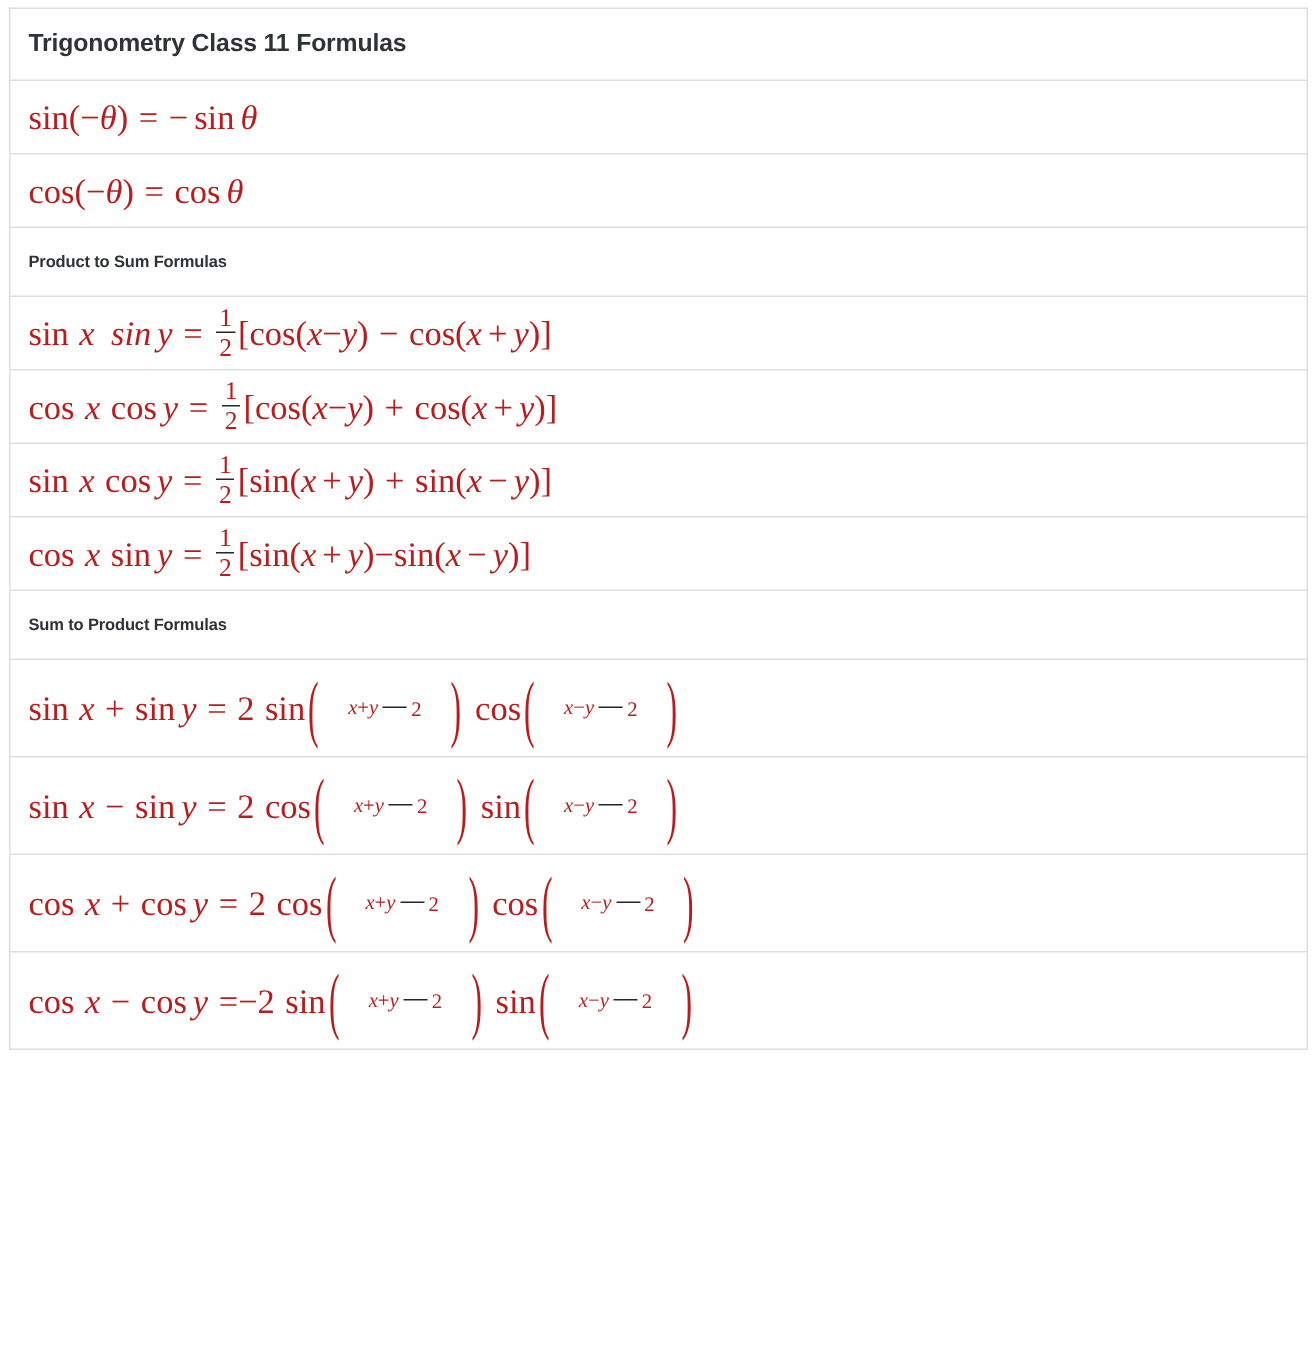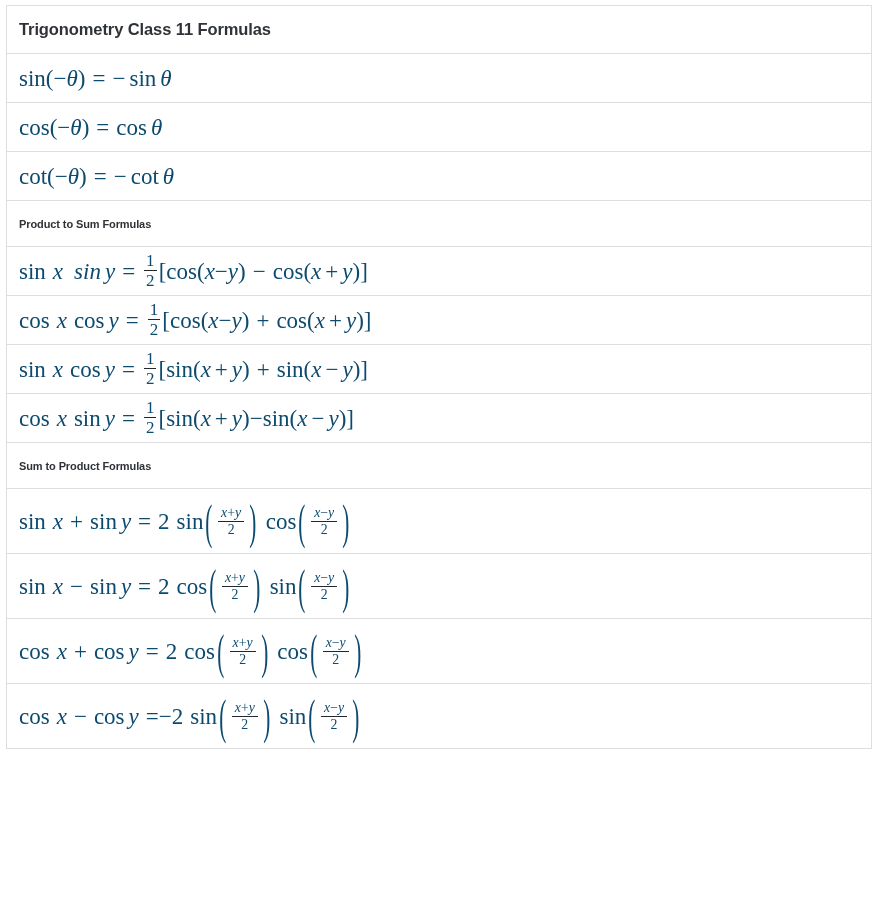--- a/index.html
+++ b/index.html
@@ -64,21 +64,21 @@
   }
   .row-formula-tall td {
     height: 64px;
     color: #23272b;
   }
 
   
   .math {
     font-family: "Liberation Serif", "DejaVu Serif", serif;
     font-size: 23px;
-    color: #0c4a6e;
+    color: #b91c1c;
     line-height: 1;
     display: flex;
     align-items: center;
     white-space: nowrap;
   }
   .mi { font-style: italic; }
   .mo { font-style: normal; }
   .mn { font-style: normal; }
 
   
@@ -105,26 +105,26 @@
     display: block;
     width: 100%;
     min-width: 12px;
     height: 1px;
     background: #23272b;
   }
 
   
   .frac-s {
     display: inline-flex;
-    flex-direction: column;
+    flex-direction: row;
     align-items: center;
     justify-content: flex-end;
     font-size: 0.60em;
     line-height: 1;
-    margin: 0 3px;
+    margin: 0 14px;
   }
   .frac-s .num { padding: 0 3px 1px 3px; }
   .frac-s .den { padding: 1px 3px 0 3px; }
   .frac-s .bar {
     display: block;
     width: 100%;
     min-width: 16px;
     height: 1px;
     background: #23272b;
   }
@@ -187,39 +187,20 @@
               <span class="fn">cos</span>
               <span class="sp-thin"></span>
               <span class="mi">θ</span>
           </span>
         </td>
       </tr>
 
 
 
 
-      <tr class="row-formula">
-        <td>
-          <span class="math">
-            <span class="fn">cot</span>
-              <span class="mo">(</span>
-              <span class="mo">−</span>
-              <span class="mi">θ</span>
-              <span class="mo">)</span>
-              <span class="sp-med"></span>
-              <span class="mo">=</span>
-              <span class="sp-med"></span>
-              <span class="mo">−</span>
-              <span class="sp-thin"></span>
-              <span class="fn">cot</span>
-              <span class="sp-thin"></span>
-              <span class="mi">θ</span>
-          </span>
-        </td>
-      </tr>
 
       <tr class="row-section">
         <td>Product to Sum Formulas</td>
       </tr>
 
       <tr class="row-formula">
         <td>
           <span class="math">
             <span class="fn">sin</span>
               <span class="sp-med"></span>

